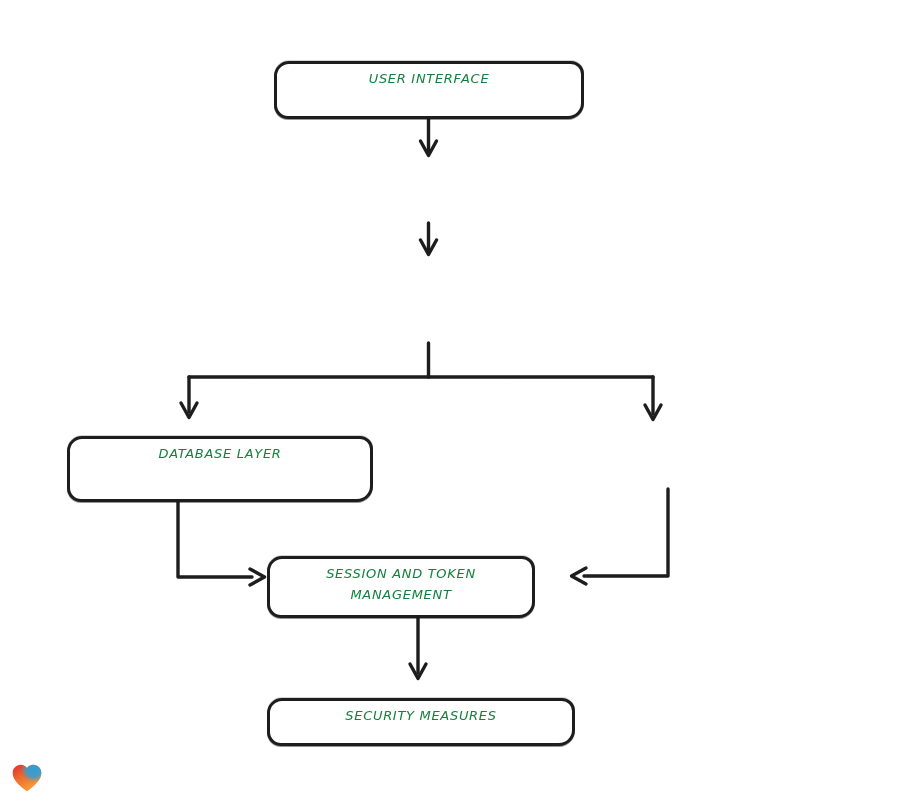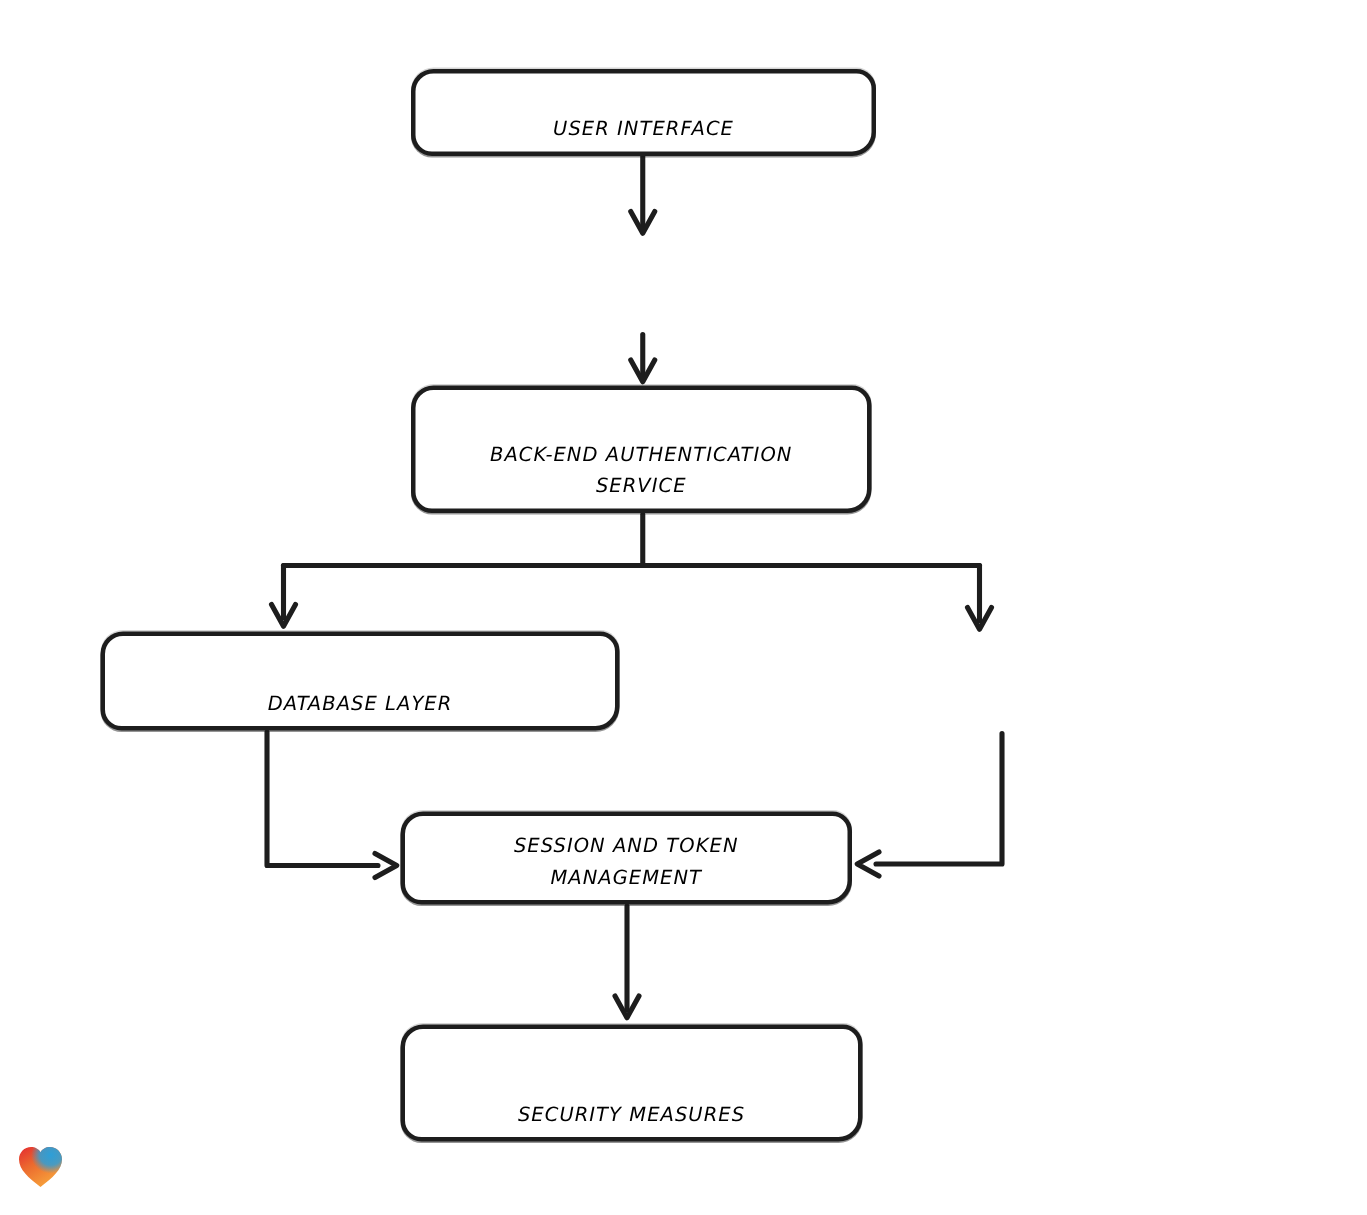--- a/index.html
+++ b/index.html
@@ -28,30 +28,31 @@
     pointer-events: none;
   }
   .node {
     position: absolute;
     box-sizing: border-box;
     background: #ffffff;
     border: 3.4px solid #1d1d1d;
     border-radius: 15px 13px 16px 14px;
     box-shadow: 0 1px 0 rgba(20,20,20,0.45), 0 -1px 0 rgba(20,20,20,0.18);
     display: flex;
-    align-items: flex-end;
+    align-items: flex-start;
     justify-content: center;
     text-align: center;
     padding: 4px 26px;
-    color: #000000;
+    color: #15803d;
     font-size: 13px;
     font-style: italic;
     letter-spacing: 0.7px;
     line-height: 21px;
     cursor: default;
+    margin-top: 15px;
   }
   .node .lbl {
     display: inline-block;
   }
   .watermark {
     position: absolute;
     left: 10px;
     top: 761px;
     width: 34px;
     height: 34px;
@@ -94,34 +95,31 @@
       <path d="M418 604 L418 673"></path>
       <path d="M410 664 L418 678.5 L426 664"></path>
     </g>
   </svg>
 
   <div class="node" style="left:274px; top:46px; width:310px; height:58px;">
     <span class="lbl">USER INTERFACE</span>
   </div>
 
 
-  <div class="node" style="left:274px; top:257px; width:307px; height:85px;">
-    <span class="lbl">BACK-END AUTHENTICATION SERVICE</span>
-  </div>
 
-  <div class="node" style="left:67px; top:421px; width:346px; height:66px;">
+  <div class="node" style="left:67px; top:421px; width:306px; height:66px;">
     <span class="lbl">DATABASE LAYER</span>
   </div>
 
 
-  <div class="node" style="left:267px; top:541px; width:301px; height:62px; padding:4px 32px;">
+  <div class="node" style="left:267px; top:541px; width:268px; height:62px; padding:4px 32px;">
     <span class="lbl">SESSION AND TOKEN MANAGEMENT</span>
   </div>
 
-  <div class="node" style="left:267px; top:683px; width:308px; height:78px;">
+  <div class="node" style="left:267px; top:683px; width:308px; height:48px;">
     <span class="lbl">SECURITY MEASURES</span>
   </div>
 
   <div class="watermark">
     <svg viewBox="0 0 32 32" xmlns="http://www.w3.org/2000/svg">
       <defs>
         <linearGradient id="hgMain" x1="0" y1="0" x2="0.65" y2="1">
           <stop offset="0" stop-color="#e42b30"></stop>
           <stop offset="0.45" stop-color="#ec6a2e"></stop>
           <stop offset="1" stop-color="#f7a43c"></stop>

